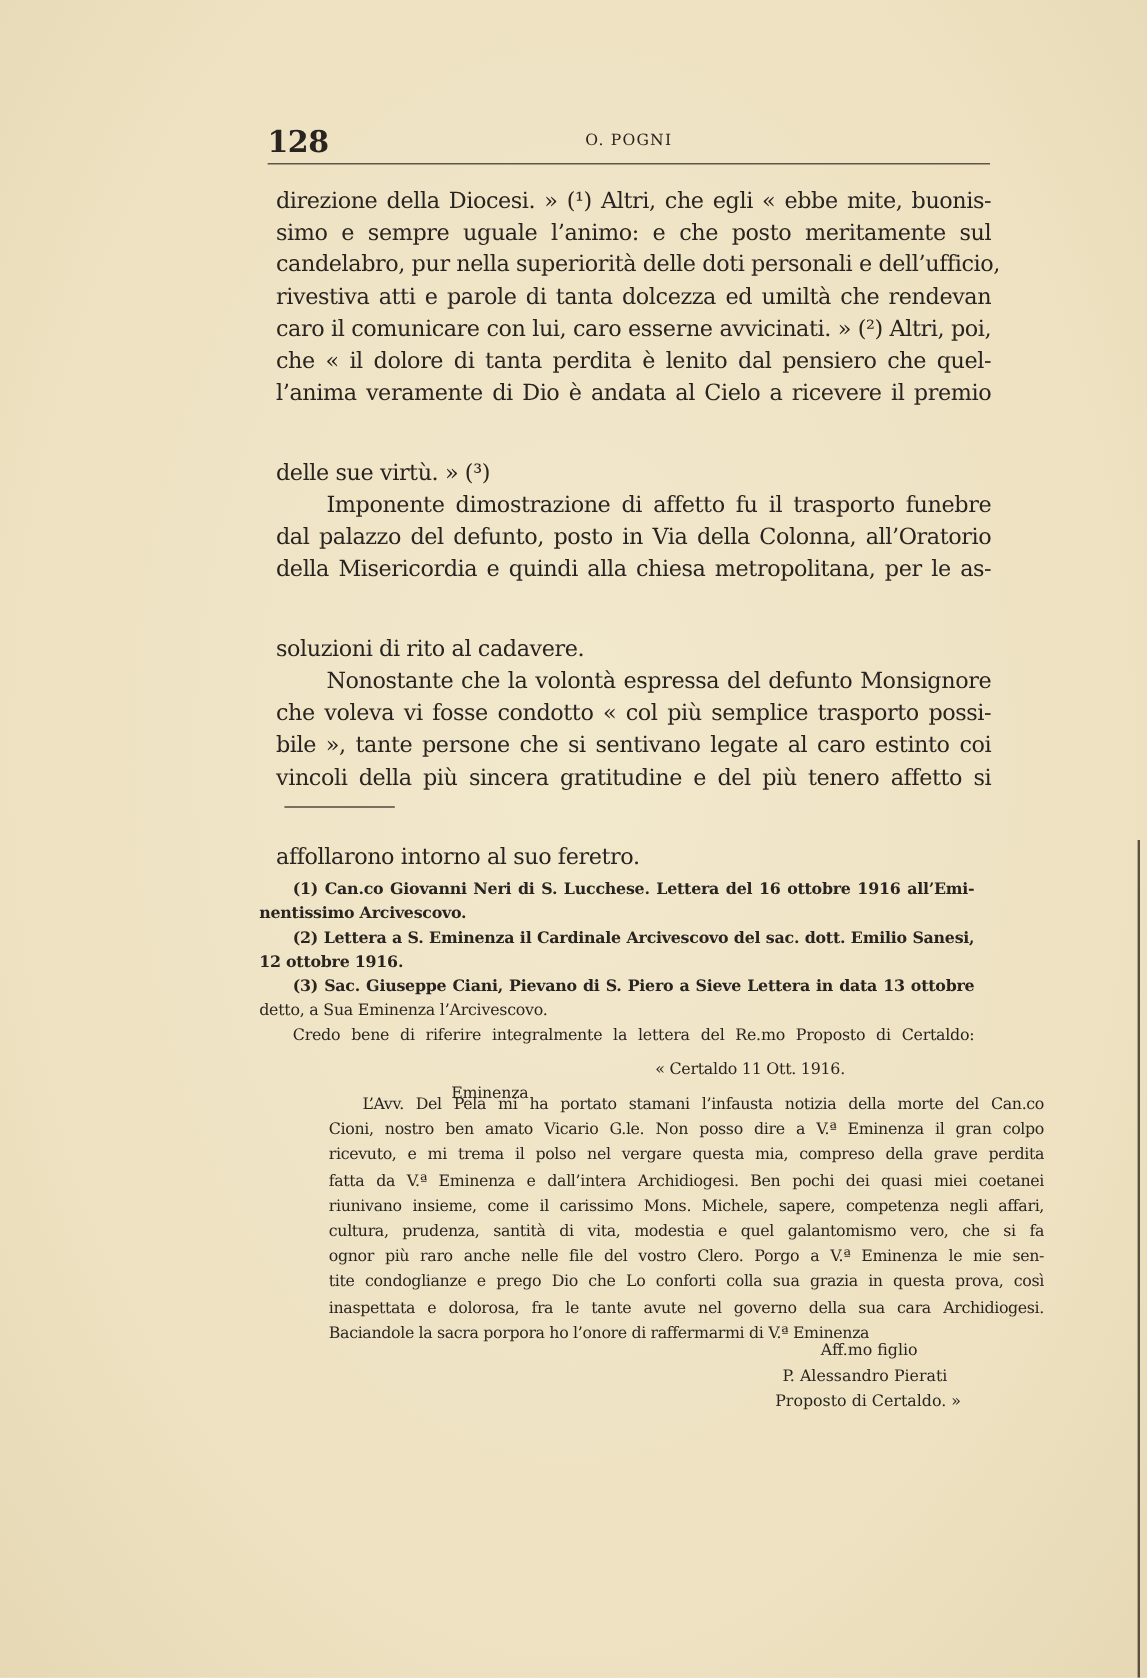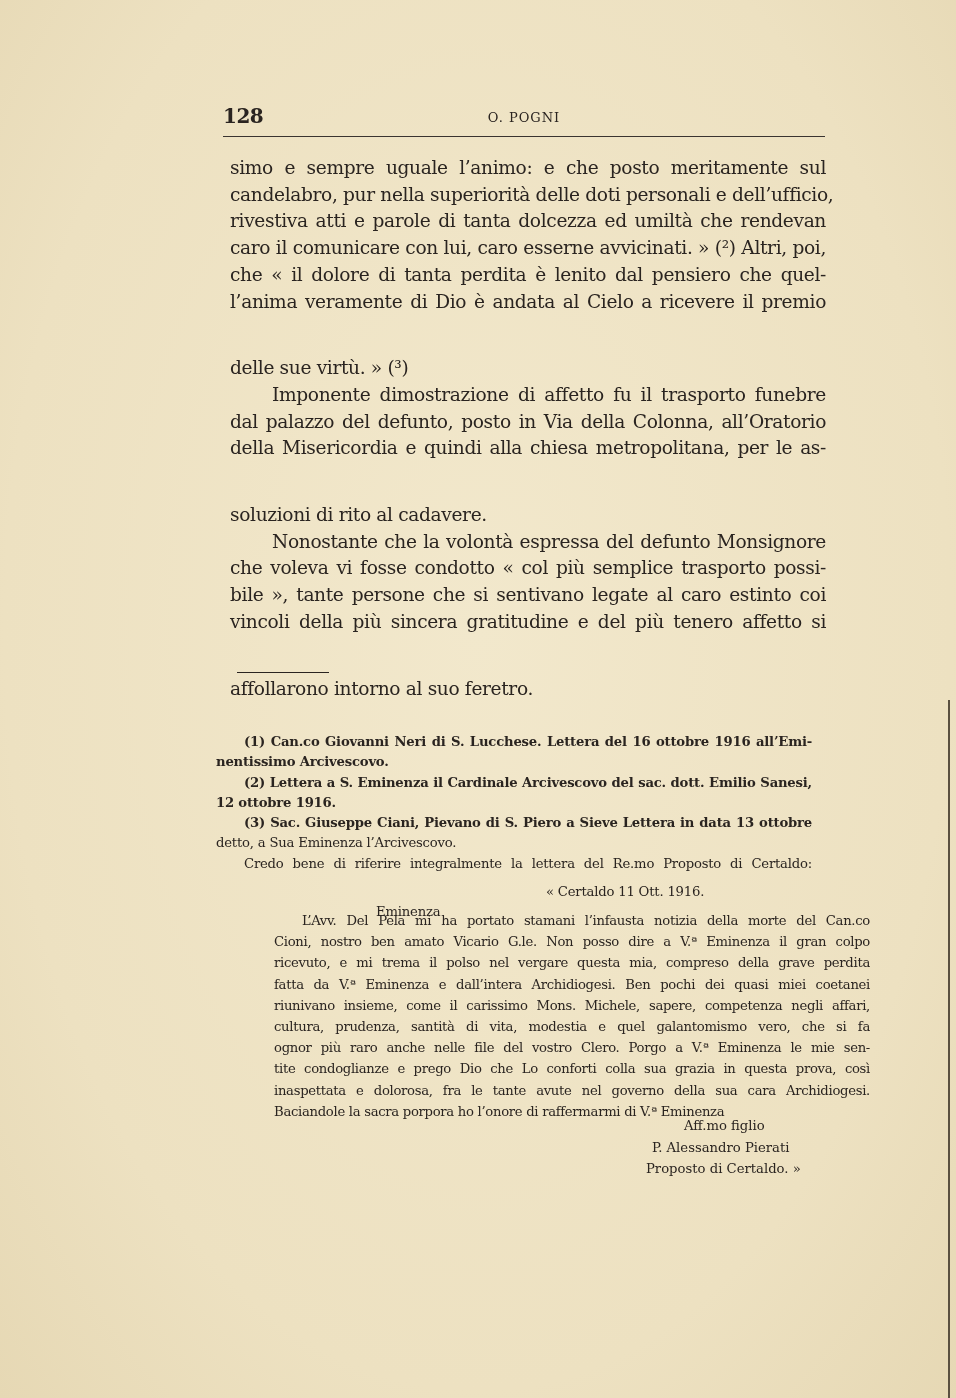--- a/index.html
+++ b/index.html
@@ -16,21 +16,21 @@
   }
   .edge-right {
     position: absolute; right: 6px; top: 700px; width: 2px; height: 698px;
     background: #5a5040;
   }
   .header {
     position: absolute; left: 223px; top: 104px; width: 602px; height: 28px;
   }
   .page-number {
     position: absolute; left: 0; top: 0;
-    font-size: 20px; font-weight: bold; letter-spacing: -0.5px;
+    font-size: 25px; font-weight: bold; letter-spacing: -0.5px;
   }
   .running-head {
     position: absolute; left: 0; right: 0; top: 6px; text-align: center;
     font-size: 13px; letter-spacing: 1px;
   }
   .header-rule {
     position: absolute; left: 223px; top: 136px; width: 602px; height: 1px; background: #3a3430;
   }
   .body-text {
     position: absolute; left: 230px; top: 155px; width: 596px;
@@ -80,20 +80,21 @@
 <div class="page">
   <div class="edge-right"></div>
 
   <div class="header">
     <span class="page-number">128</span>
     <div class="running-head">O. POGNI</div>
   </div>
   <div class="header-rule"></div>
 
   <div class="body-text">
+    <span class="line">direzione della Diocesi. » (¹) Altri, che egli « ebbe mite, buonis-</span>
     <span class="line">simo e sempre uguale l’animo: e che posto meritamente sul</span>
     <span class="line">candelabro, pur nella superiorità delle doti personali e dell’ufficio,</span>
     <span class="line">rivestiva atti e parole di tanta dolcezza ed umiltà che rendevan</span>
     <span class="line">caro il comunicare con lui, caro esserne avvicinati. » (²) Altri, poi,</span>
     <span class="line">che « il dolore di tanta perdita è lenito dal pensiero che quel-</span>
     <span class="line">l’anima veramente di Dio è andata al Cielo a ricevere il premio</span>
     <span class="line last">delle sue virtù. » (³)</span>
     <span class="line indent">Imponente dimostrazione di affetto fu il trasporto funebre</span>
     <span class="line">dal palazzo del defunto, posto in Via della Colonna, all’Oratorio</span>
     <span class="line">della Misericordia e quindi alla chiesa metropolitana, per le as-</span>

